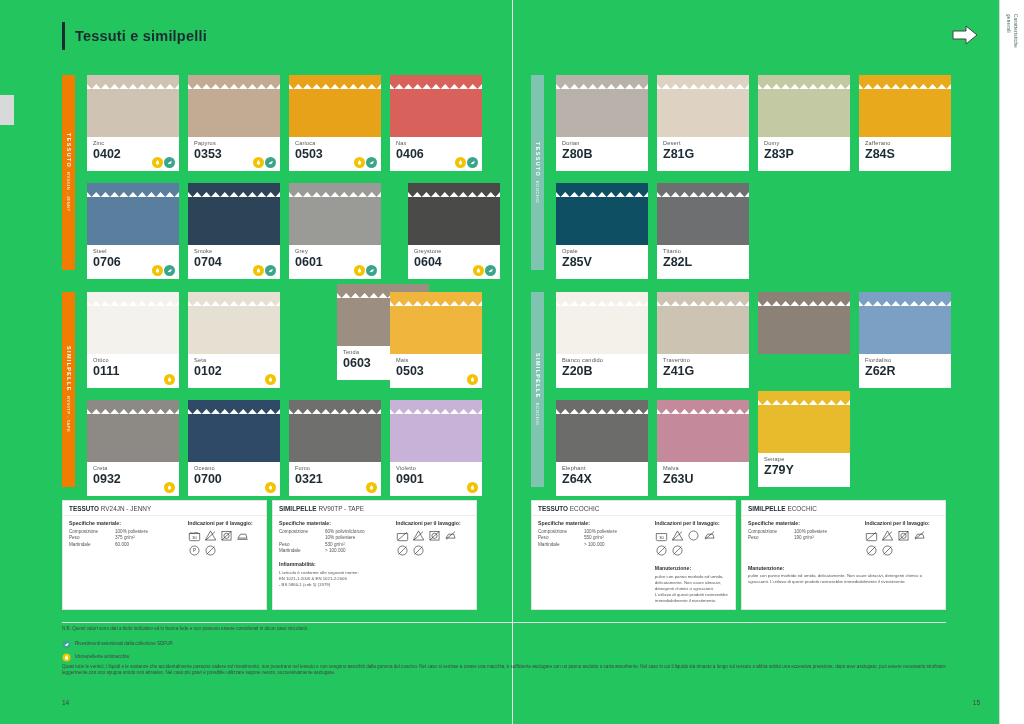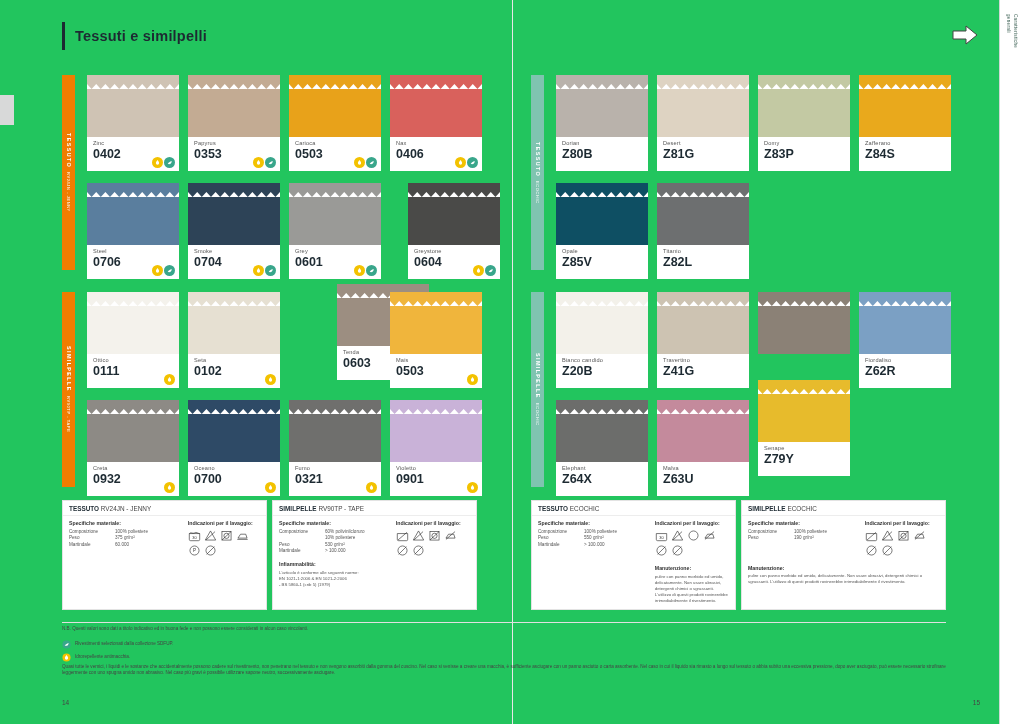--- a/index.html
+++ b/index.html
@@ -645,21 +645,21 @@
             </svg></div>
           <div class="zig bot"><svg width="92" height="5" viewBox="0 0 92 5" preserveAspectRatio="none">
     <polygon points="0,0 0,5 4.6,0 9.2,5 13.799999999999999,0 18.4,5 23,0 27.6,5 32.2,0 36.800000000000004,5 41.400000000000006,0 46.00000000000001,5 50.60000000000001,0 55.20000000000001,5 59.80000000000001,0 64.4,5 69,0 73.6,5 78.19999999999999,0 82.79999999999998,5 87.39999999999998,0 91.99999999999997,5 92,0" fill="#ffffff"></polygon>
             </svg></div>
         </div>
         <div class="info">
           <div class="nm">Malva</div>
           <div class="code">Z63U</div>
         </div>
       </div>
-      <div class="swatch" style="left: 758px; top: 380px;">
+      <div class="swatch" style="left: 758px; top: 391px;">
         <div class="chip" style="background: rgb(231, 187, 44);">
           <div class="zig top"><svg width="92" height="5" viewBox="0 0 92 5" preserveAspectRatio="none">
     <polygon points="0,5 0,0 4.6,5 9.2,0 13.799999999999999,5 18.4,0 23,5 27.6,0 32.2,5 36.800000000000004,0 41.400000000000006,5 46.00000000000001,0 50.60000000000001,5 55.20000000000001,0 59.80000000000001,5 64.4,0 69,5 73.6,0 78.19999999999999,5 82.79999999999998,0 87.39999999999998,5 91.99999999999997,0 92,5" fill="#ffffff"></polygon>
             </svg></div>
           <div class="zig bot"><svg width="92" height="5" viewBox="0 0 92 5" preserveAspectRatio="none">
     <polygon points="0,0 0,5 4.6,0 9.2,5 13.799999999999999,0 18.4,5 23,0 27.6,5 32.2,0 36.800000000000004,5 41.400000000000006,0 46.00000000000001,5 50.60000000000001,0 55.20000000000001,5 59.80000000000001,0 64.4,5 69,0 73.6,5 78.19999999999999,0 82.79999999999998,5 87.39999999999998,0 91.99999999999997,5 92,0" fill="#ffffff"></polygon>
             </svg></div>
         </div>
         <div class="info">
           <div class="nm">Senape</div>

